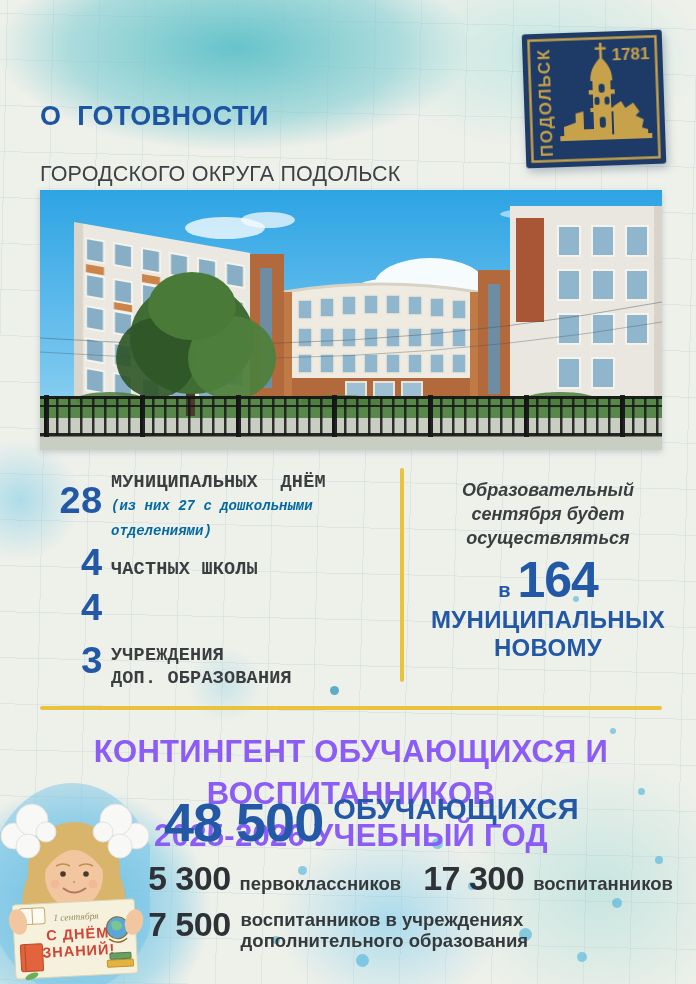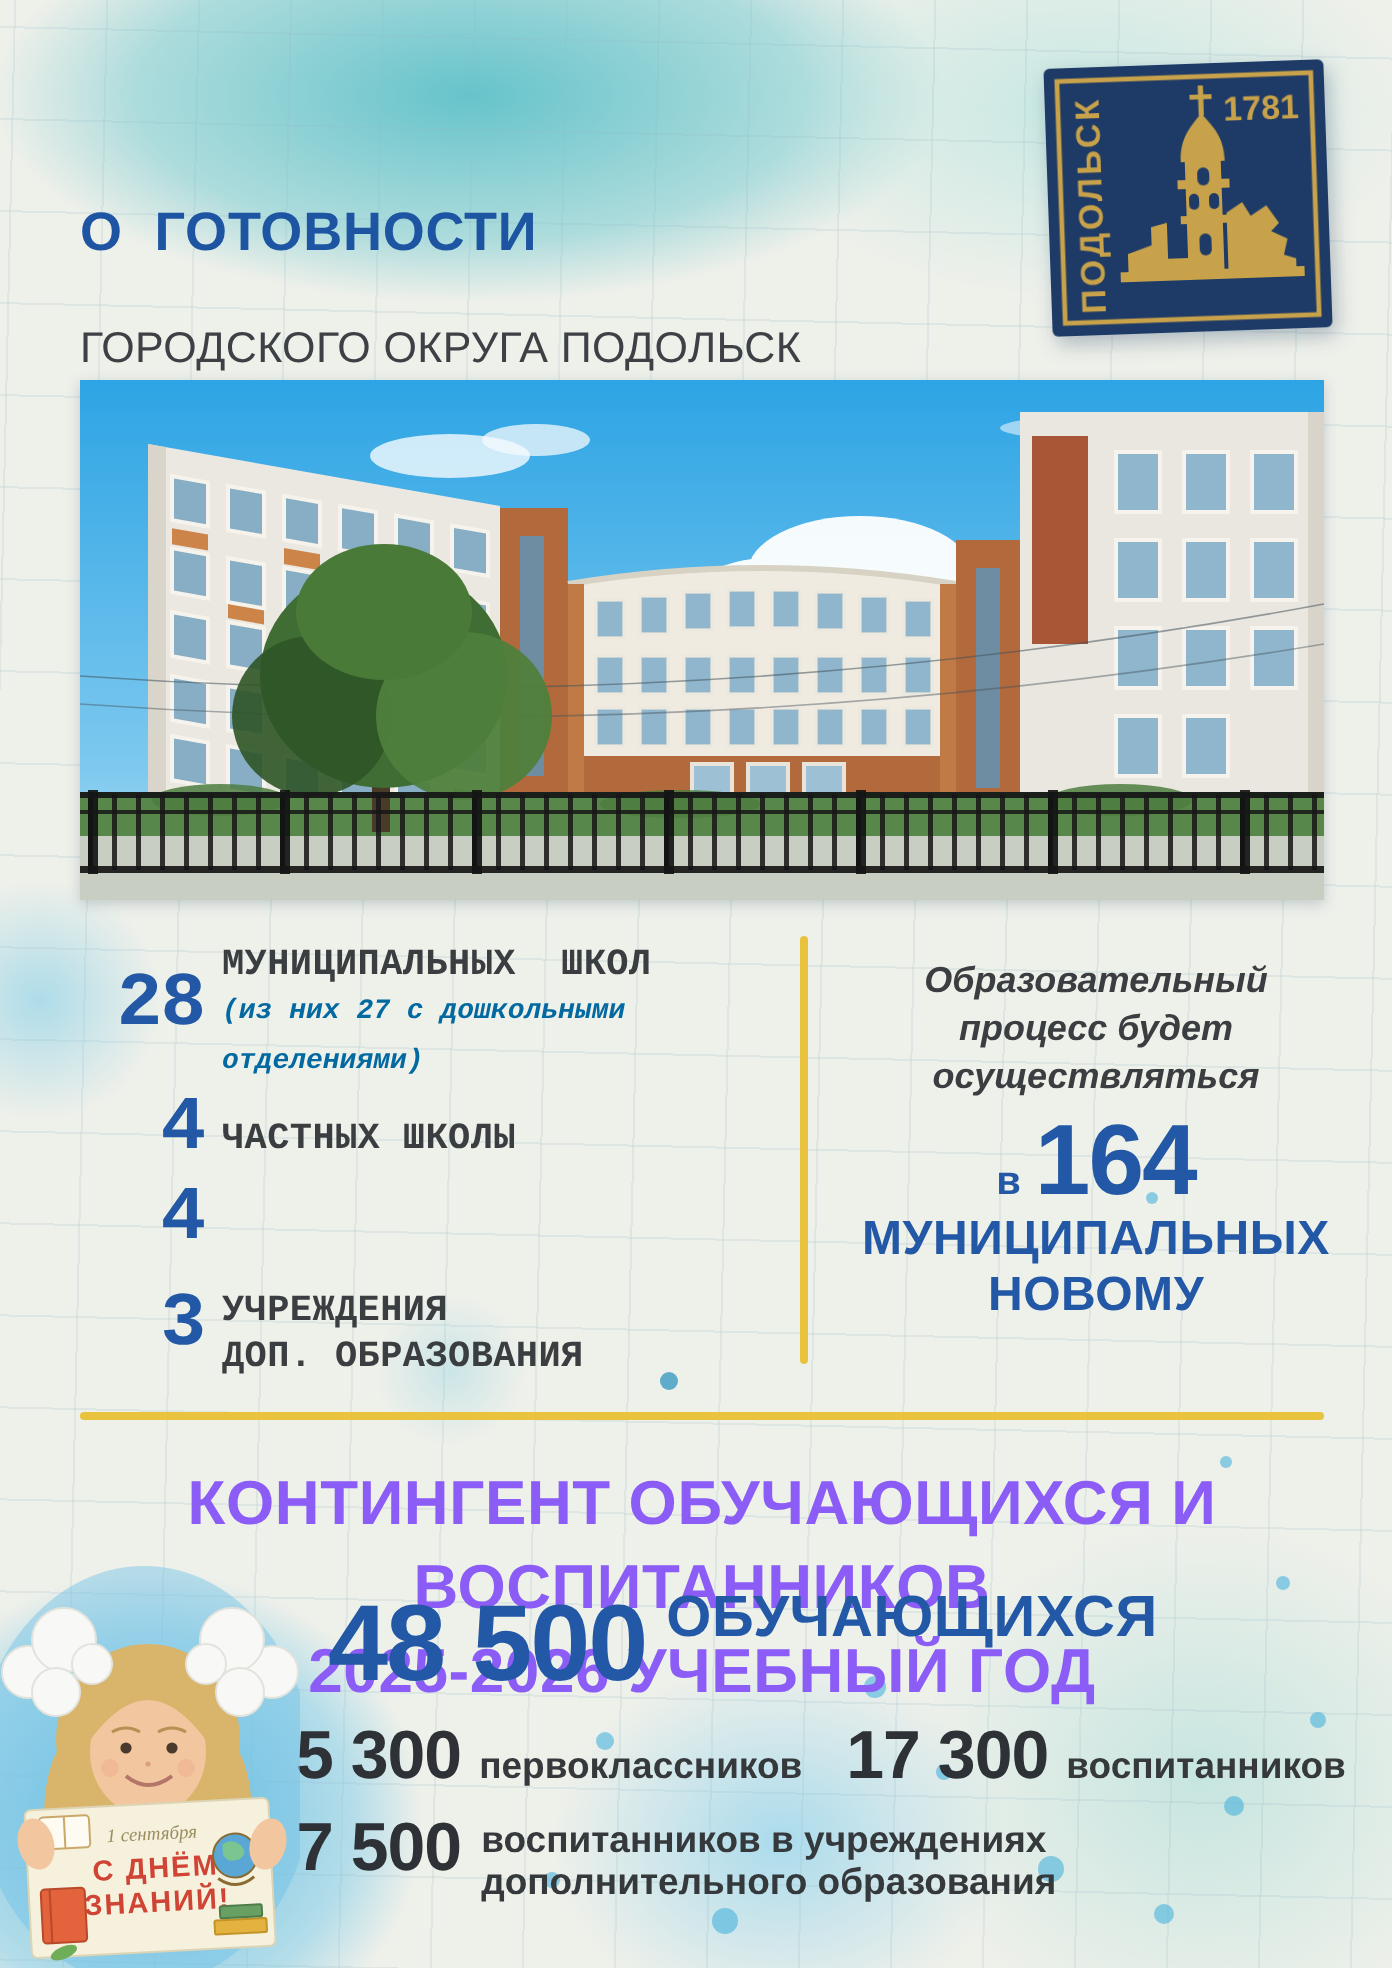--- a/index.html
+++ b/index.html
@@ -299,21 +299,21 @@
         <rect x="0" y="215" width="622" height="2" fill="#161616" opacity="0.85"></rect>
         <rect x="0" y="243" width="622" height="3.5" fill="#161616" opacity="0.92"></rect>
       </g>
     </svg>
   </div>
 
   <section>
     <div class="stat stat-1">
       <span class="stat-value">28</span>
       <div class="stat-text">
-        <div class="stat-label">МУНИЦИПАЛЬНЫХ  ШКОЛ</div>
+        <div class="stat-label">МУНИЦИПАЛЬНЫХ  ДНЁМ</div>
         <div class="stat-note">
           <div>(из них 27 с дошкольными</div>
           <div>отделениями)</div>
         </div>
       </div>
     </div>
     <div class="stat stat-2">
       <span class="stat-value">4</span>
       <div class="stat-text">
         <div class="stat-label">ЧАСТНЫХ ШКОЛЫ</div>
@@ -329,21 +329,21 @@
         <div class="stat-label">ДОП. ОБРАЗОВАНИЯ</div>
       </div>
     </div>
   </section>
 
   <div class="stats-divider"></div>
 
   <aside class="buildings">
     <div class="buildings-intro">
       <div>Образовательный</div>
-      <div>процесс будет</div>
+      <div>сентября будет</div>
       <div>осуществляться</div>
     </div>
     <div class="buildings-value-row">
       <span class="buildings-prefix">в</span>
       <span class="buildings-value">164</span>
     </div>
     <div class="buildings-label">МУНИЦИПАЛЬНЫХ</div>
     <div class="buildings-label">НОВОМУ</div>
   </aside>
 

